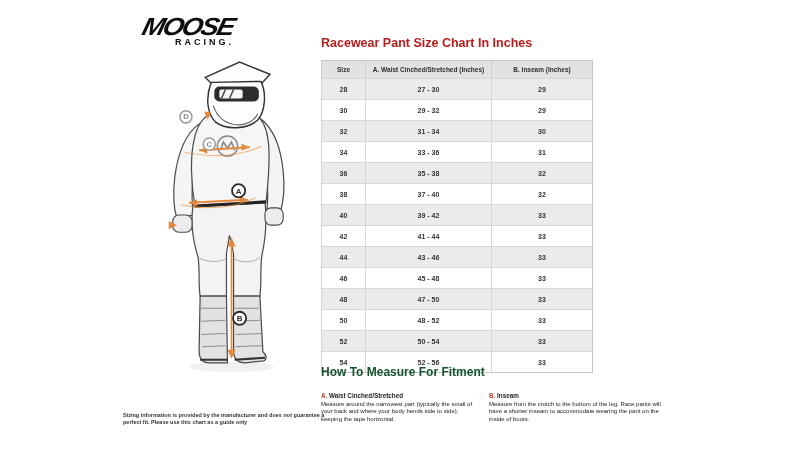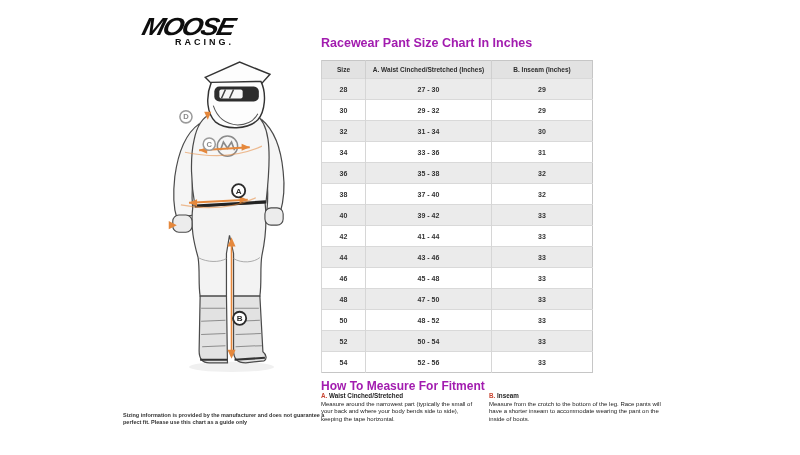--- a/index.html
+++ b/index.html
@@ -19,41 +19,41 @@
   }
   
   .figure{position:absolute;left:146px;top:53px;}
   
   .disclaimer{
     position:absolute;left:123px;top:412px;width:218px;
     font-size:5.5px;line-height:7px;color:#333;font-weight:bold;
   }
   
   .chart-title{
-    position:absolute;left:321px;top:36px;font-size:12.5px;font-weight:bold;color:#a21caf;
+    position:absolute;left:321px;top:36px;font-size:12.5px;font-weight:bold;color:#b91c1c;
   }
   table.size-table{
     position:absolute;left:321px;top:60px;width:271px;
     border-collapse:collapse;table-layout:fixed;
     border:1px solid #c6c6c6;
   }
   table.size-table th{
     height:17px;background:#e2e2e2;font-size:6.5px;font-weight:bold;color:#2d2d2d;
     border-left:1px solid #cfcfcf;text-align:center;padding:0;
   }
   table.size-table td{
     height:20px;font-size:7px;font-weight:bold;color:#333;text-align:center;
     border-left:1px solid #d6d6d6;border-top:1px solid #d9d9d9;padding:0;
   }
   table.size-table tbody tr:nth-child(odd){background:#ebebeb;}
   table.size-table tbody tr:nth-child(even){background:#ffffff;}
   col.c-size{width:44px;} col.c-waist{width:126px;} col.c-inseam{width:101px;}
   
   .howto-title{
-    position:absolute;left:321px;top:379px;font-size:12px;font-weight:bold;color:#a21caf;
+    position:absolute;left:321px;top:365px;font-size:12px;font-weight:bold;color:#14532d;
   }
   .howto-col{position:absolute;top:392px;font-size:6px;line-height:7.5px;color:#222;}
   .howto-col.a{left:321px;width:158px;}
   .howto-col.b{left:489px;width:172px;}
   .howto-label{font-weight:bold;font-size:6.3px;display:block;margin-bottom:1px;color:#1c1c1c;}
   .howto-prefix{color:#c8432f;}
   .howto-text{display:block;}
 </style>
 </head>
 <body>

